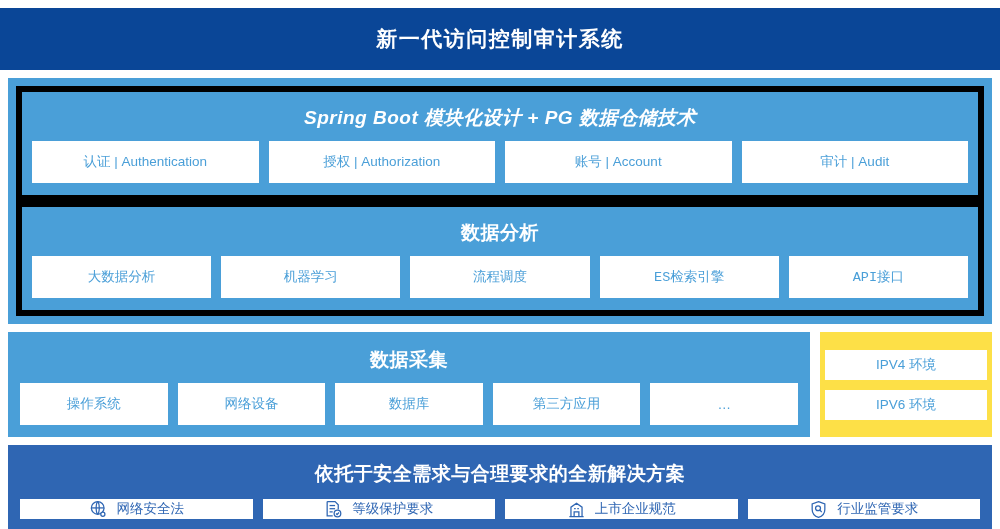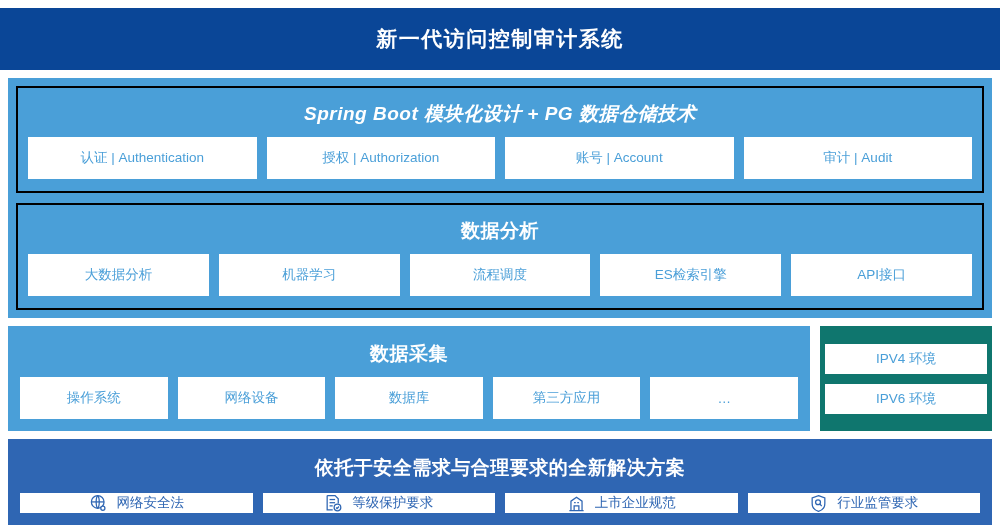--- a/index.html
+++ b/index.html
@@ -33,21 +33,21 @@
     justify-content: center;
     flex: 0 0 auto;
     margin: 8px 0 0 0;
   }
   .titlebar .title-text {
     font-size: 21px;
     font-weight: bold;
     letter-spacing: 1.5px;
   }
   .panel-inner {
-    border: 2px solid #000000;
+    border: 6px solid #000000;
     box-sizing: border-box;
     padding: 8px 10px 12px 10px;
   }
   .panel-heading {
     text-align: center;
     color: #ffffff;
     font-size: 19px;
     font-weight: bold;
     padding: 5px 0 10px 0;
     letter-spacing: 0.5px;
@@ -75,42 +75,42 @@
   }
 
   
   .stack-block {
     background: #4a9fd8;
     margin: 8px 8px 0 8px;
     padding: 8px;
     box-sizing: border-box;
   }
   .stack-block .panel-inner + .panel-inner {
-    margin-top: 10px;
+    font-family: Liberation Mono, monospace;
   }
 
   
   .collect-row {
     display: flex;
     gap: 10px;
     margin: 8px 8px 0 8px;
   }
   .collect-main {
     flex: 1 1 auto;
     background: #4a9fd8;
     padding: 8px;
     box-sizing: border-box;
   }
   .collect-main .panel-inner {
     border: none;
     padding: 2px 4px 4px 4px;
   }
   .env-panel {
     flex: 0 0 172px;
-    background: #0f766e;
+    background: #fde047;
     padding: 5px;
     box-sizing: border-box;
     display: flex;
     flex-direction: column;
     justify-content: center;
     gap: 10px;
   }
   .env-chip {
     background: #ffffff;
     color: #4a9fd8;

